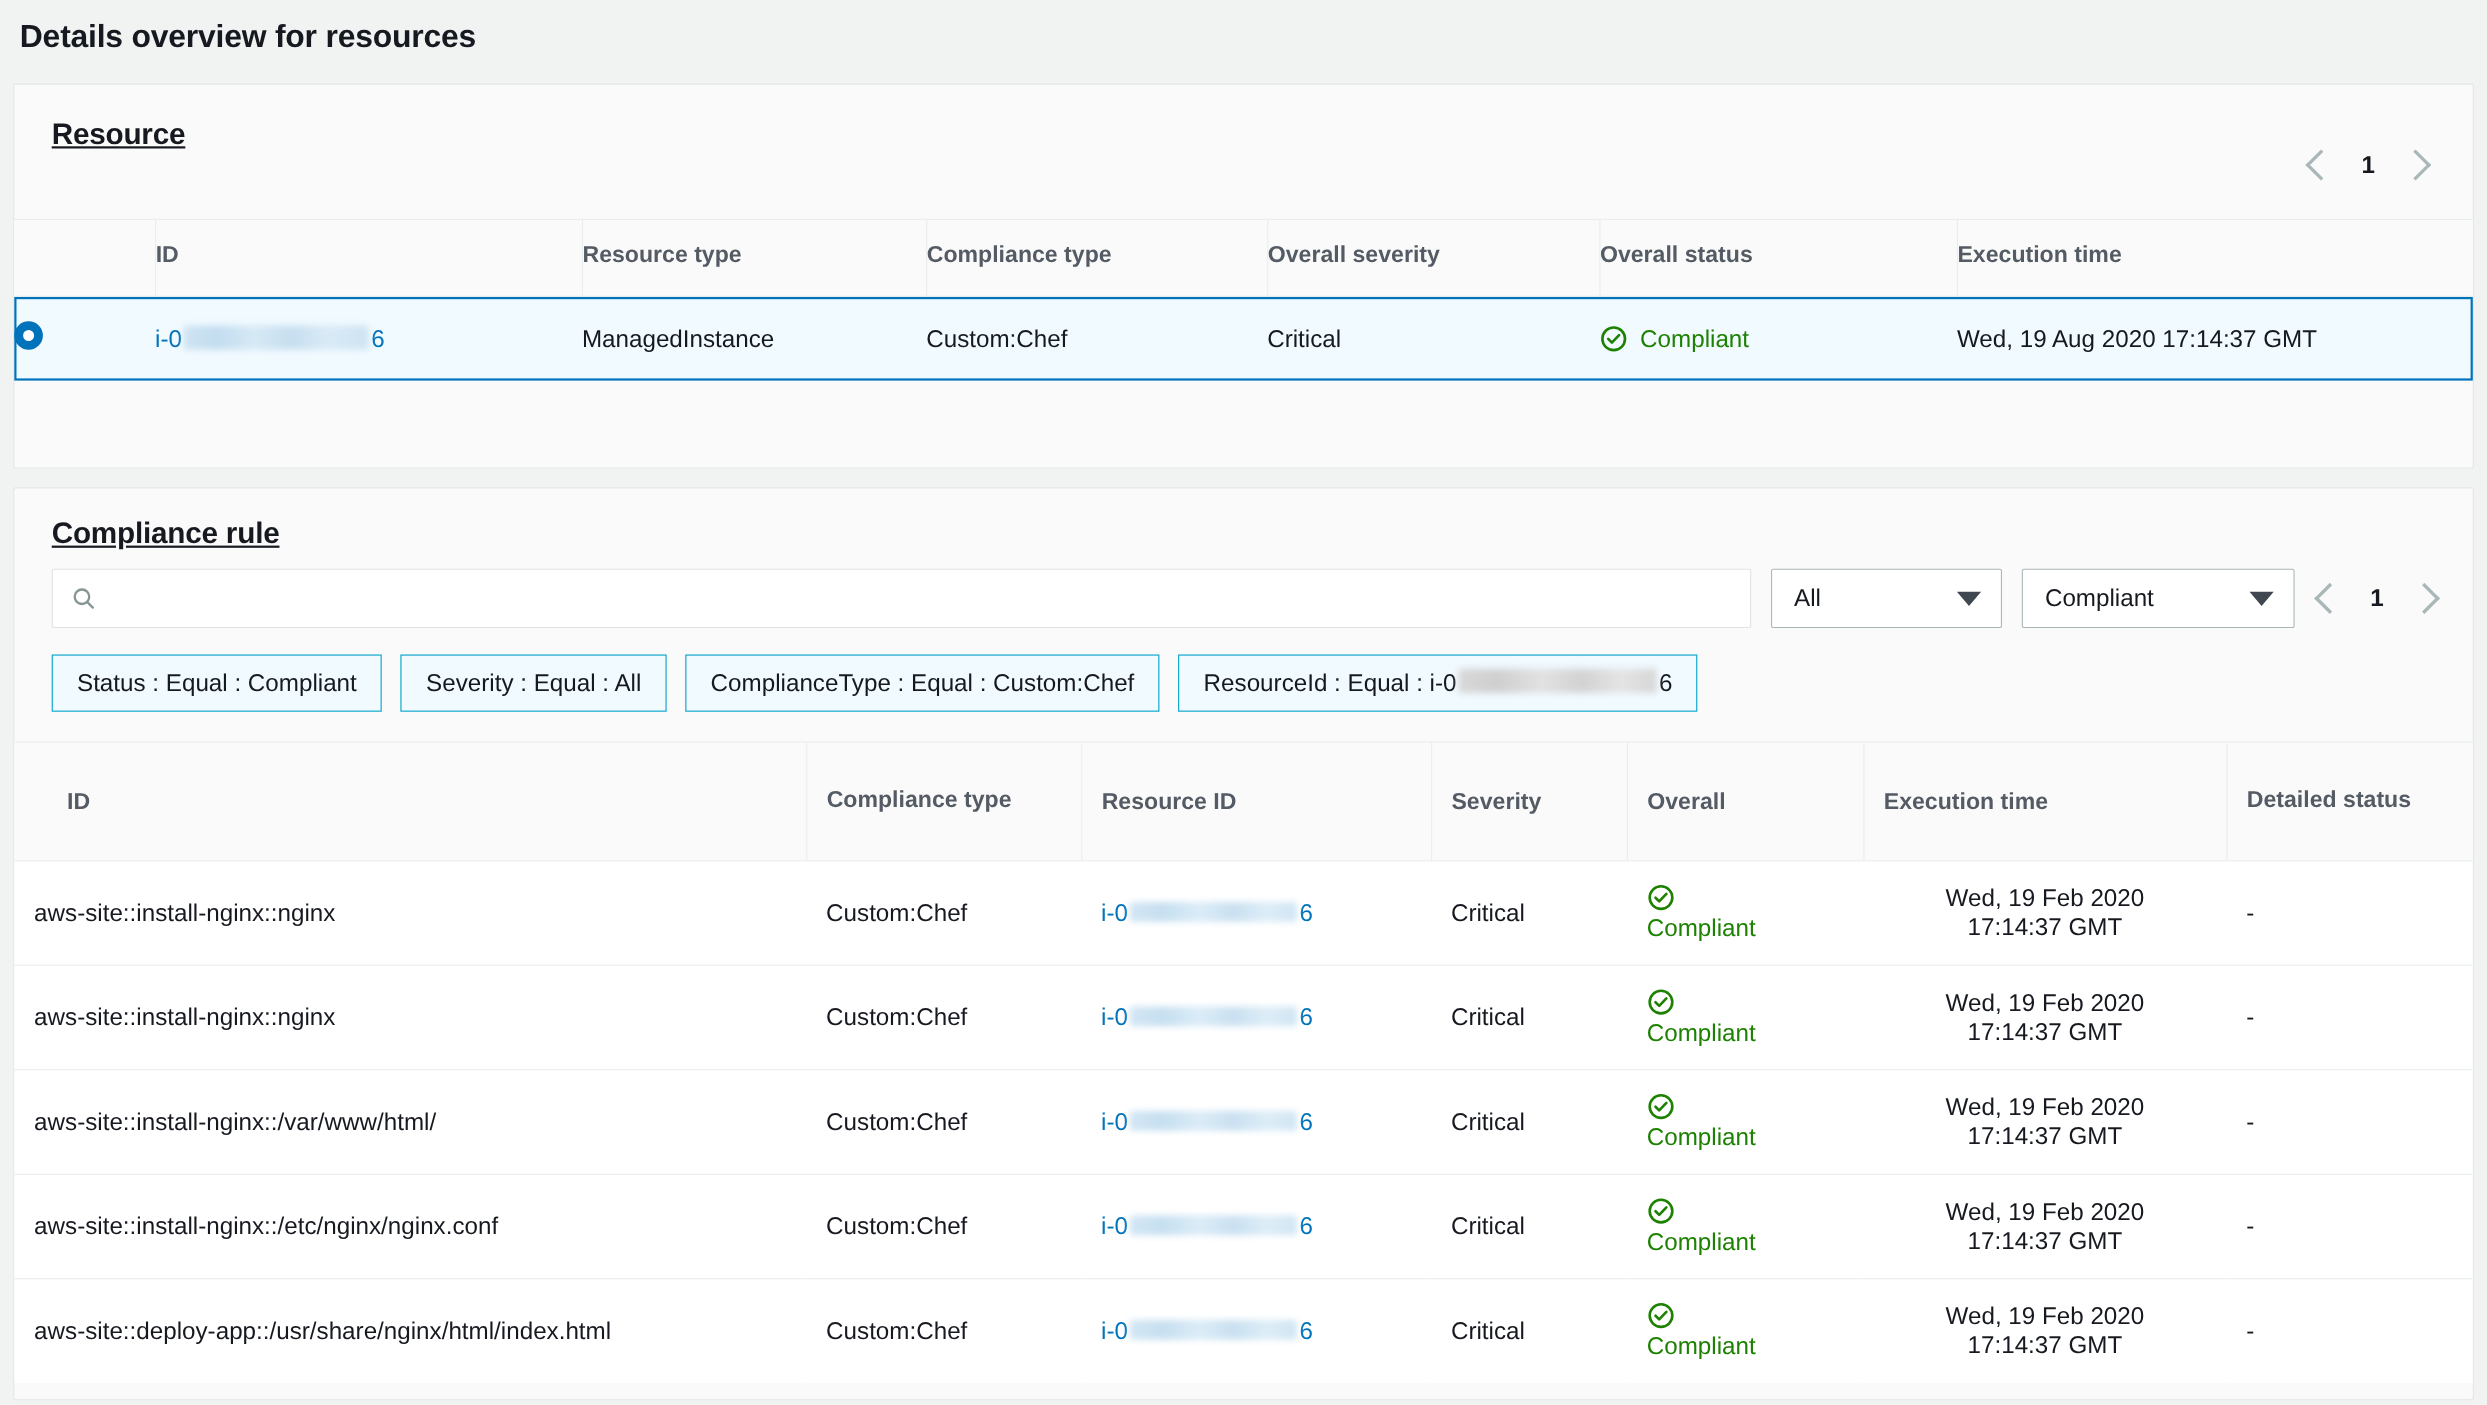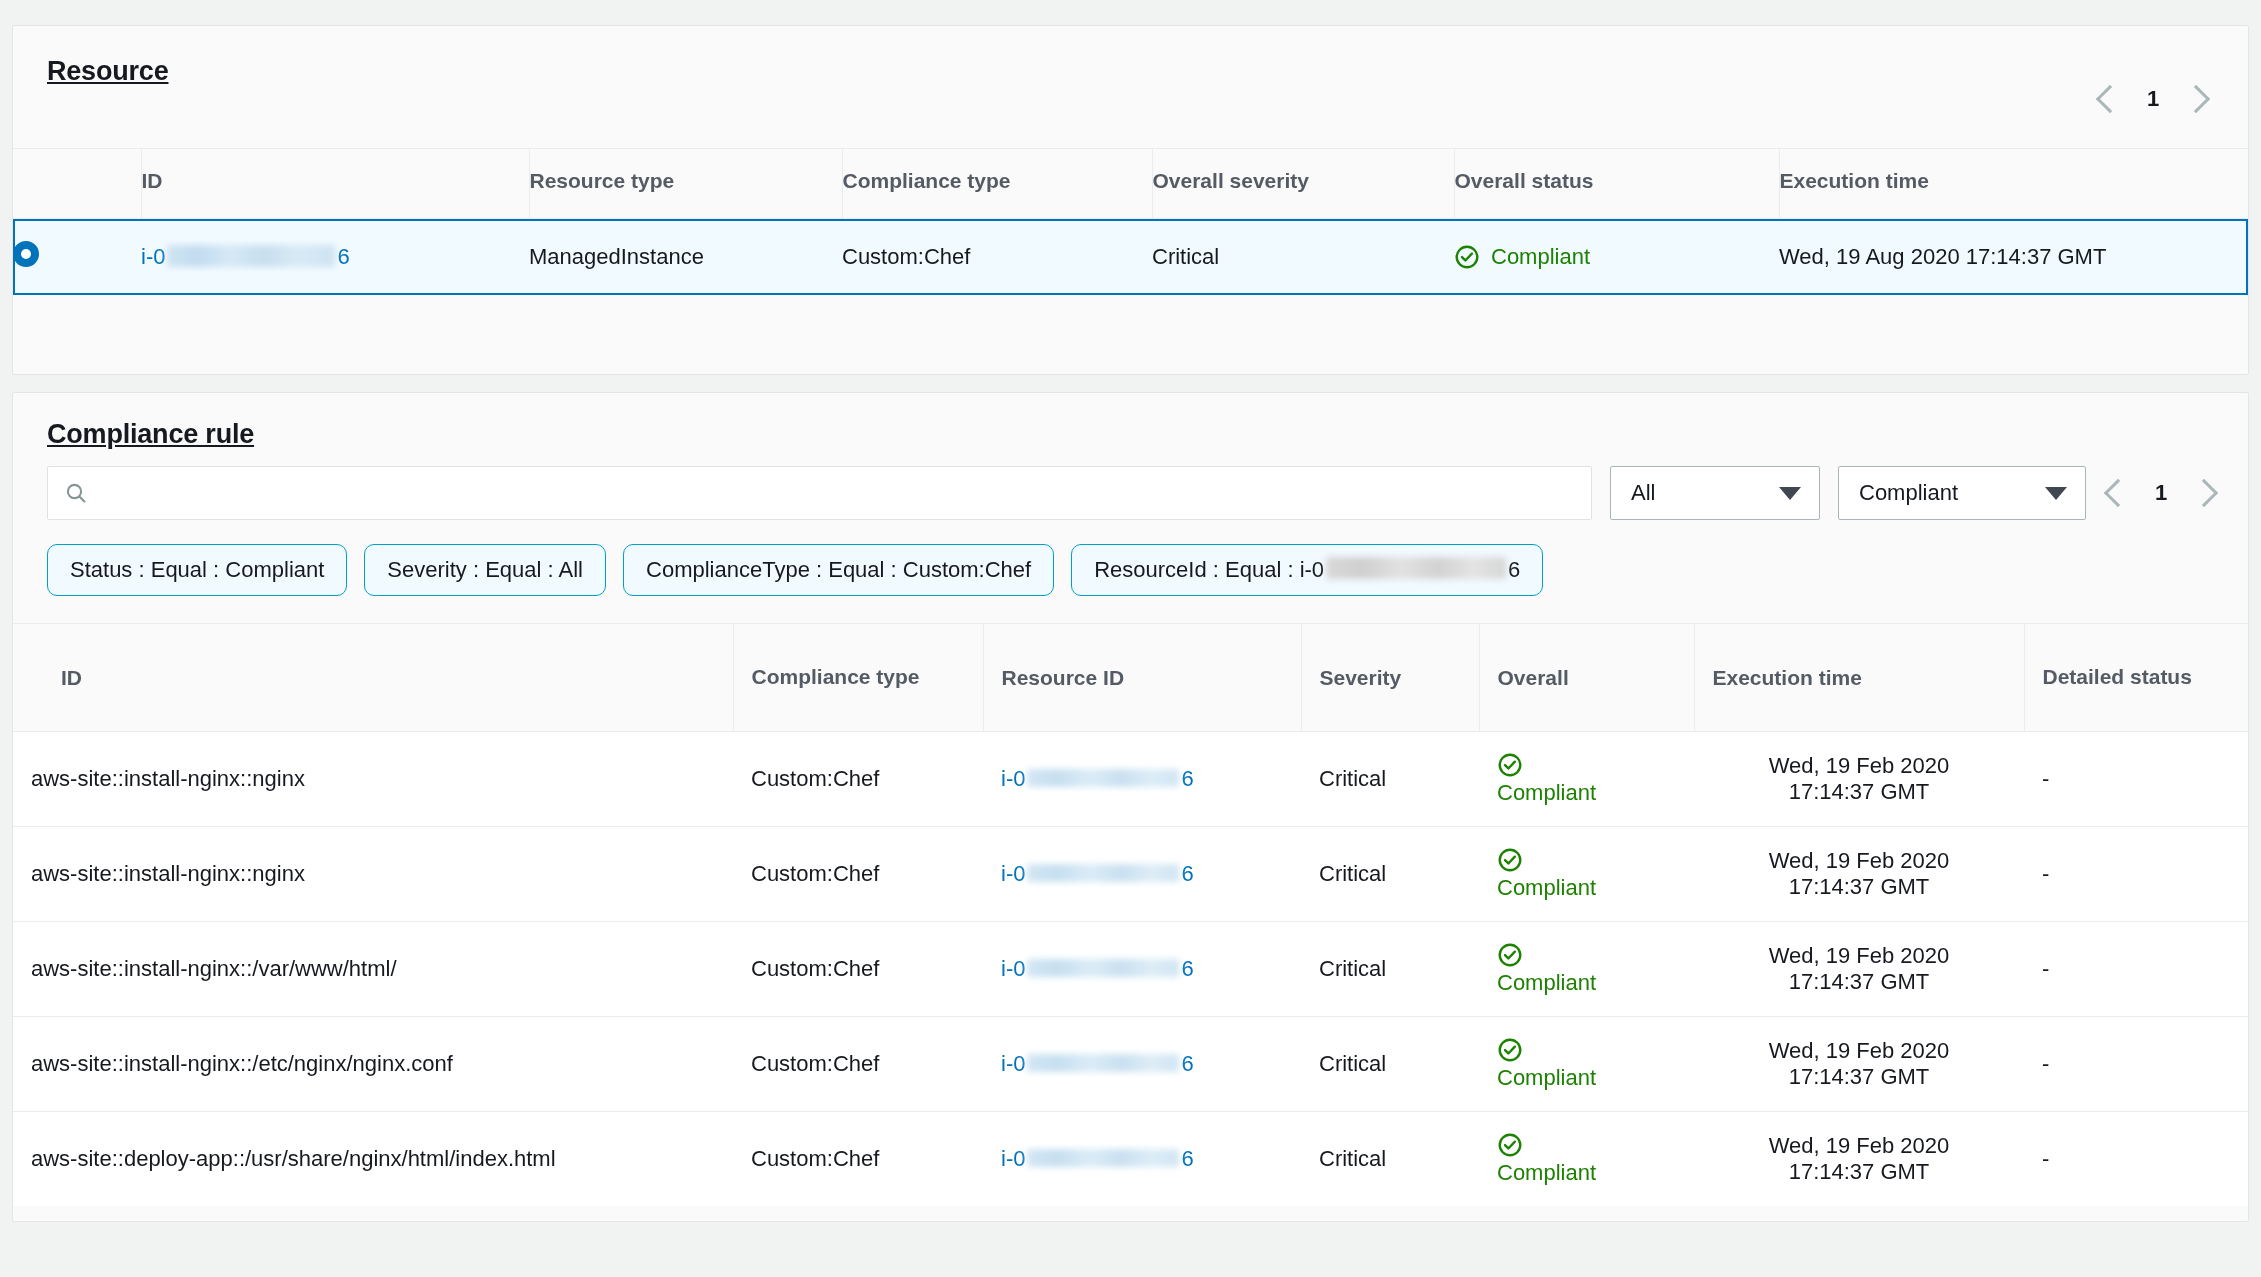--- a/index.html
+++ b/index.html
@@ -213,21 +213,21 @@
   
   .tokens {
     display: flex;
     gap: 17px;
     padding: 24px 34px 0 34px;
     align-items: center;
   }
   .token {
     border: 1px solid #00a1c9;
     background: #f1faff;
-    border-radius: 10px;
+    border-radius: 0;
     height: 52px;
     display: flex;
     align-items: center;
     padding: 0 22px;
     font-size: 22px;
     color: #16191f;
     white-space: nowrap;
     cursor: pointer;
   }
 
@@ -263,20 +263,21 @@
   .ctable tbody td:first-child { }
   .ctable tbody tr:last-child td { border-bottom: none; }
 
   .two-line { line-height: 1.17; text-align: center; }
 </style>
 </head>
 <body>
 
 <div class="page">
 
+  <div class="page-title">Details overview for resources</div>
 
   <div class="card card-resource">
 
     <div class="card-header">
       <div class="card-title">Resource</div>
 
       <div class="pagination abs">
         <span class="pg-arrow pg-prev"></span>
         <span class="pg-num">1</span>
         <span class="pg-arrow pg-next"></span>

